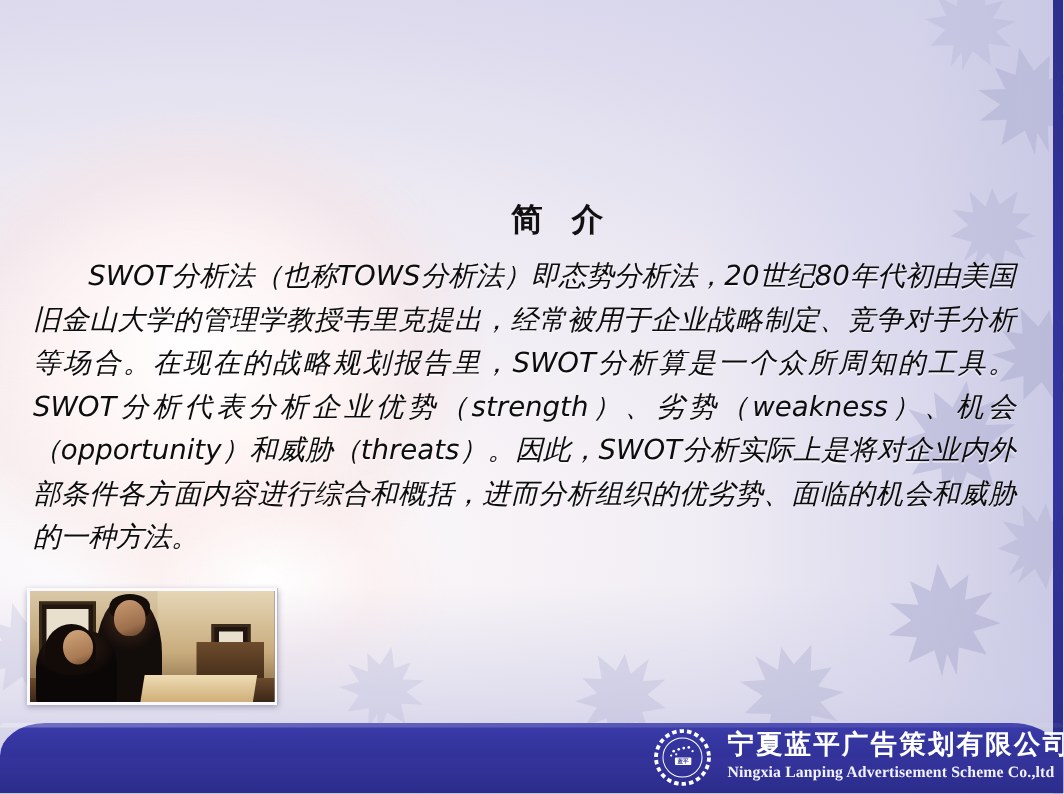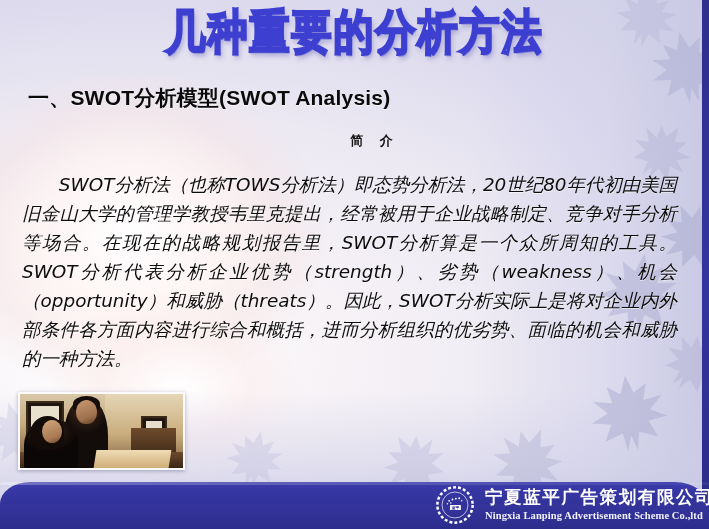--- a/index.html
+++ b/index.html
@@ -90,21 +90,21 @@
     position:absolute;left:28px;top:84px;
     font-family:"Liberation Sans","DejaVu Sans",sans-serif;
     font-size:21px;font-weight:700;color:#0a0a0a;
     letter-spacing:.2px;
     text-shadow:0 1px 0 rgba(255,255,255,.7);
   }
   .h-sub{
     position:absolute;left:0;right:0;top:132px;
     text-align:center;padding-left:40px;
     font-family:"DejaVu Sans","Liberation Sans",sans-serif;
-    font-size:13px;font-weight:700;color:#111;
+    font-size:21px;font-weight:700;color:#111;
     letter-spacing:6px;
   }
 
   
   .body-text{
     position:absolute;left:22px;top:170px;width:655px;
     font-family:"DejaVu Sans","Liberation Sans",sans-serif;
     font-size:18.4px;line-height:29px;
     color:#0d0d0d;
     text-align:justify;
@@ -233,25 +233,21 @@
     <svg viewBox="0 0 100 100" width="62" height="62">
         <path fill="#b8b8d9" d="M50 4 58 26 74 16 69 36 92 32 76 48 96 58 73 62 82 82 60 74 56 96 50 78 44 96 40 74 18 82 27 62 4 58 24 48 8 32 31 36 26 16 42 26z"></path>
       </svg>
   </div>
   <div class="leaf" style="left:-18px;top:398px;width:70px;height:70px;opacity:.3;transform:rotate(-16deg);">
     <svg viewBox="0 0 100 100" width="70" height="70">
         <path fill="#bcbcdc" d="M50 4 58 26 74 16 69 36 92 32 76 48 96 58 73 62 82 82 60 74 56 96 50 78 44 96 40 74 18 82 27 62 4 58 24 48 8 32 31 36 26 16 42 26z"></path>
       </svg>
   </div>
 
-  <div class="title-wrap">
-    <span class="title">几种重要的分析方法</span>
-  </div>
-
-  <div class="h-section">一、SWOT分析模型(SWOT Analysis)</div>
+
   <div class="h-sub">简  介</div>
 
   <div class="body-text">SWOT分析法（也称TOWS分析法）即态势分析法，20世纪80年代初由美国旧金山大学的管理学教授韦里克提出，经常被用于企业战略制定、竞争对手分析等场合。在现在的战略规划报告里，SWOT分析算是一个众所周知的工具。SWOT分析代表分析企业优势（strength）、劣势（weakness）、机会（opportunity）和威胁（threats）。因此，SWOT分析实际上是将对企业内外部条件各方面内容进行综合和概括，进而分析组织的优劣势、面临的机会和威胁的一种方法。</div>
 
   <div class="photo" title="两位商务女士在办公室查看文件">
     <div class="photo-inner">
       <div class="ph-wall"></div>
       <div class="ph-wall2"></div>
       <div class="ph-frame ph-f1">
           <i></i>

